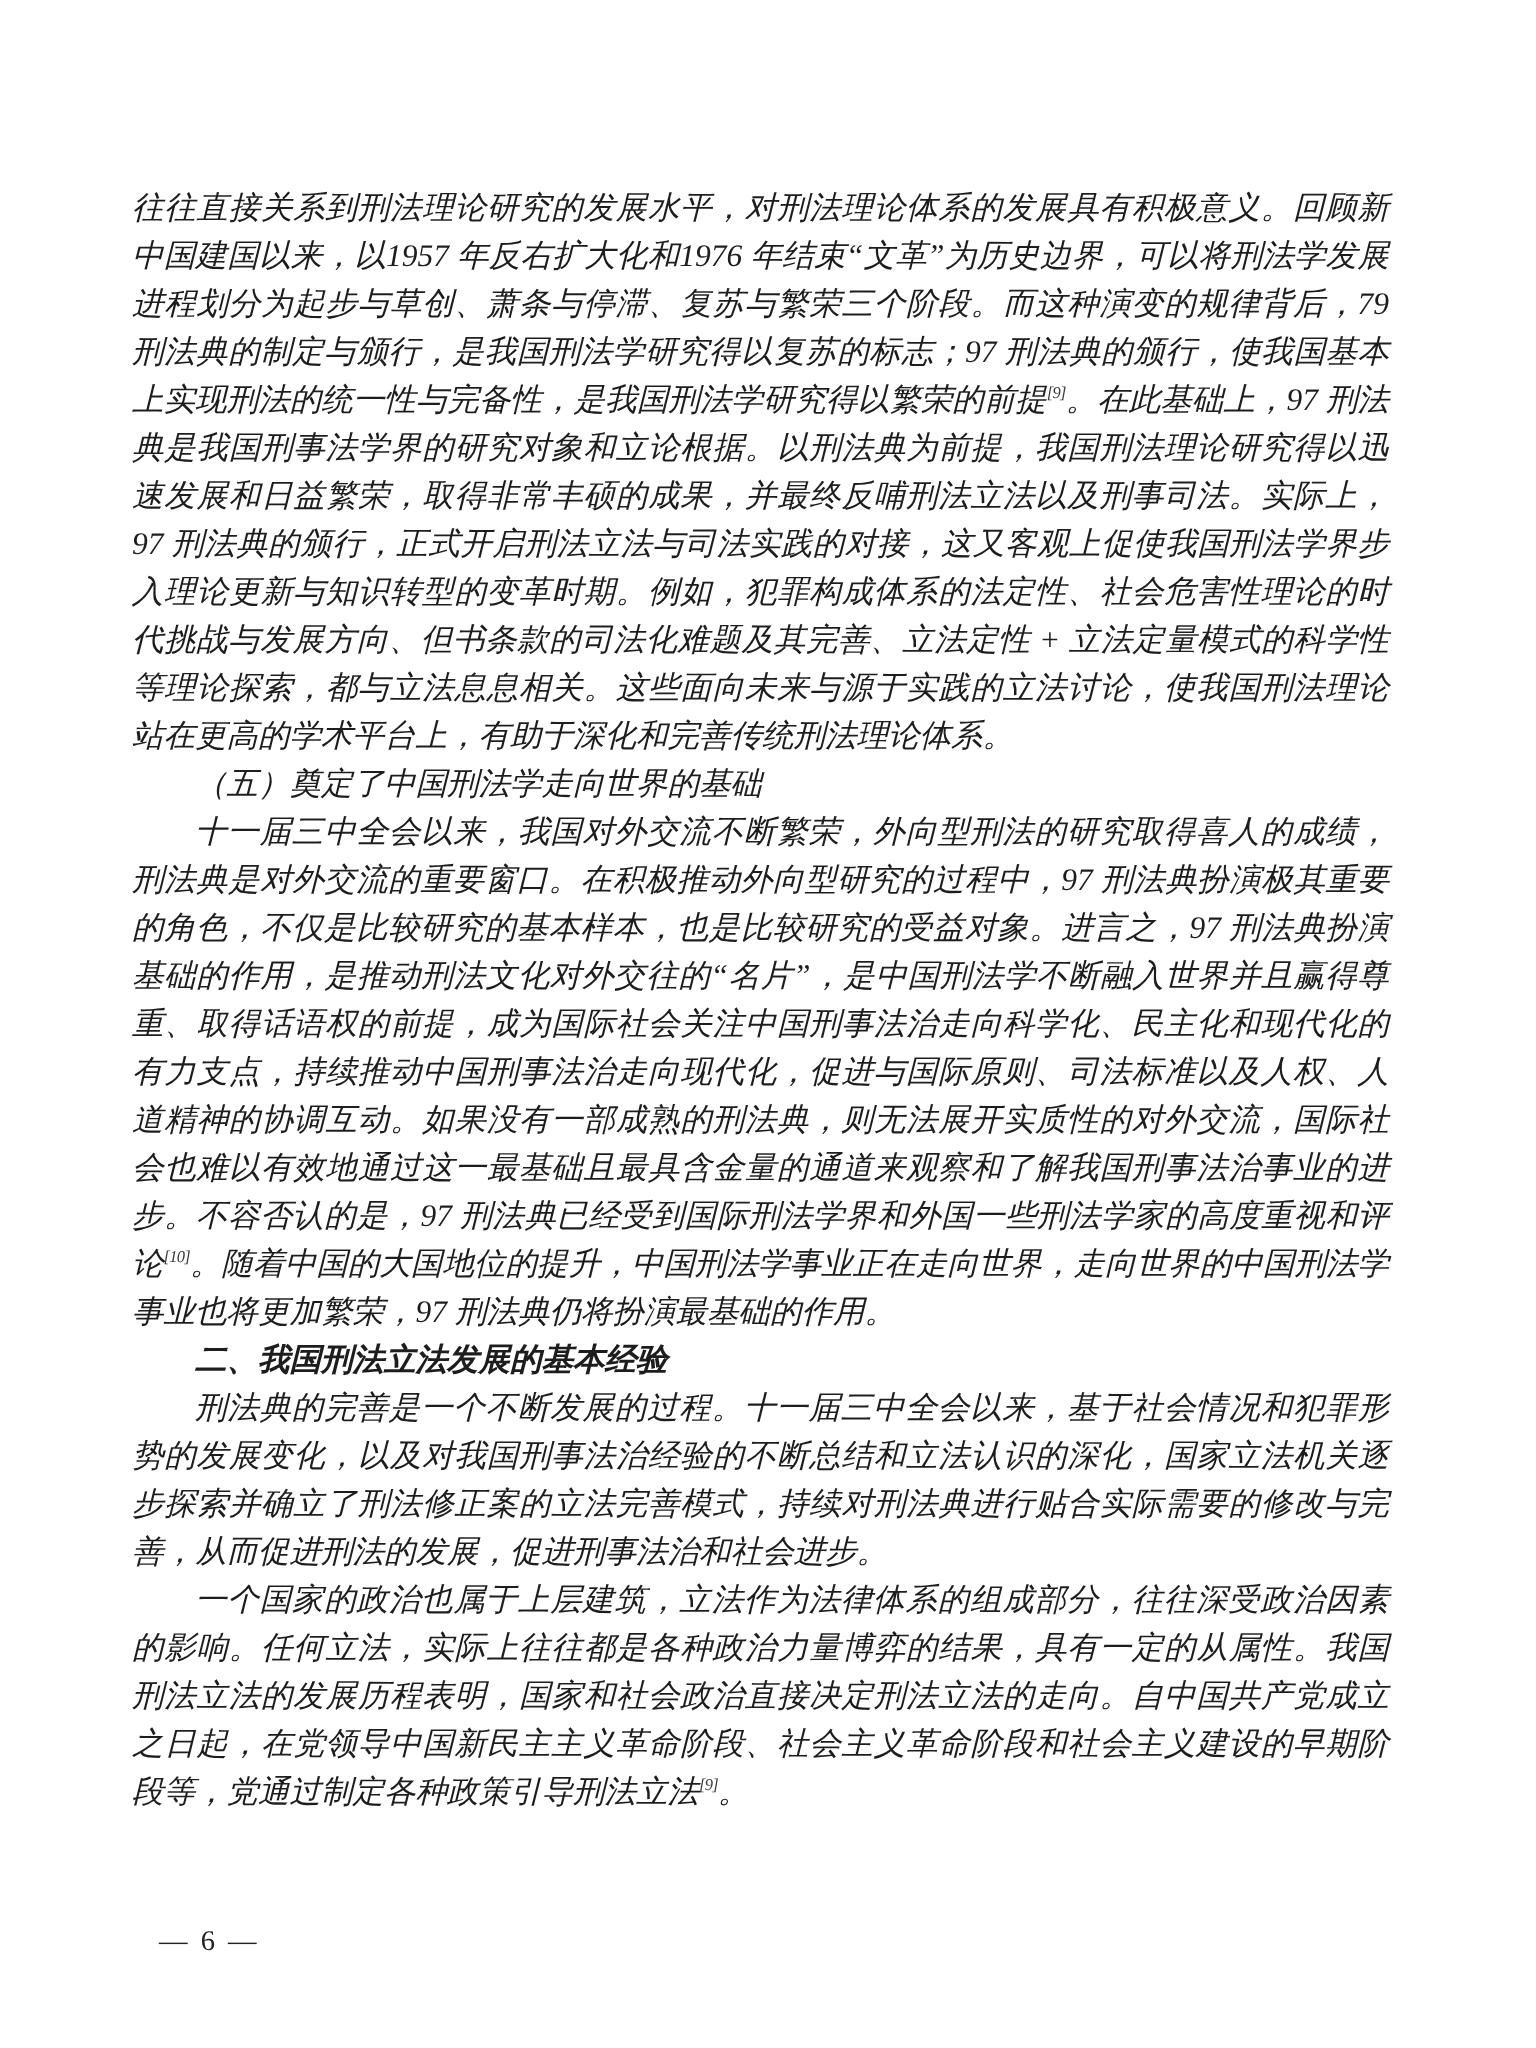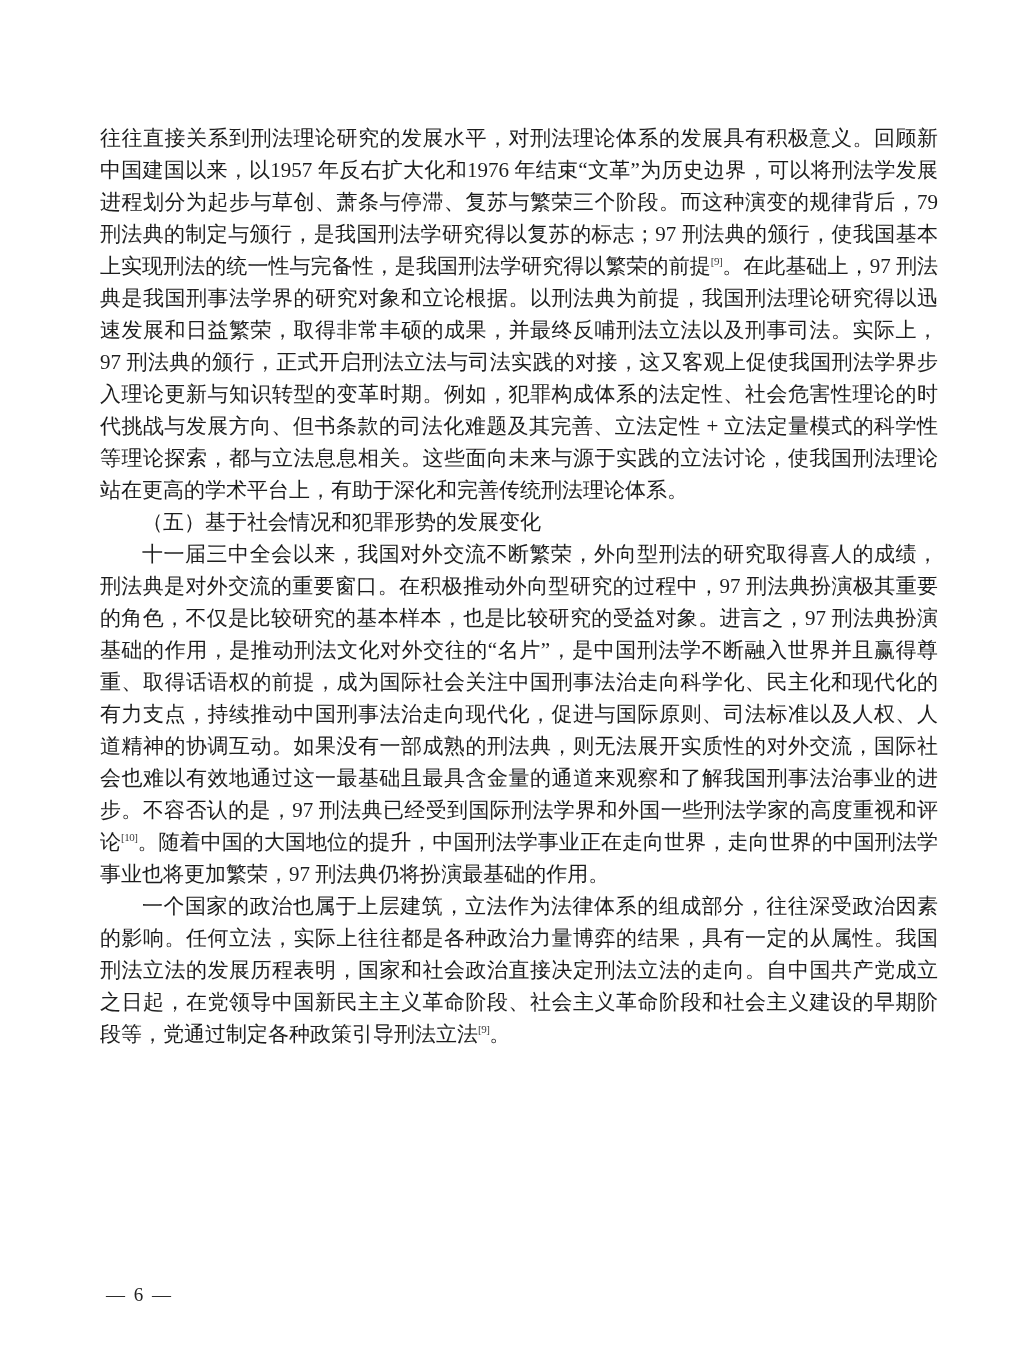--- a/index.html
+++ b/index.html
@@ -4,28 +4,29 @@
 <style>
   html,body{margin:0;padding:0;background:#ffffff;}
   .sheet{
     position:relative;
     width:1024px;height:1365px;
     background:#ffffff;
     overflow:hidden;
   }
   .content{
     position:absolute;
-    left:100px;top:122px;width:838px;
+    left:88px;top:122px;width:838px;
     color:#1d1d1d;
     font-family:"Liberation Serif","DejaVu Serif",serif;
     font-size:21px;
     line-height:32px;
     text-align:justify;
     text-justify:inter-character;
     filter:blur(0.3px);
+    font-style:italic;
   }
   .para{margin:0;padding:0;}
   .para.indent{text-indent:2em;}
   .para.main-heading{font-weight:bold;}
   .para sup{
     font-size:11px;
     line-height:0;
     vertical-align:super;
     letter-spacing:-0.5px;
     color:#3a3a3a;
@@ -39,18 +40,20 @@
     letter-spacing:2px;
     filter:blur(0.3px);
   }
 </style>
 </head>
 <body>
 
 <div class="sheet">
   <main class="content" id="content">
       <p class="para body"><span>往往直接关系到刑法理论研究的发展水平，对刑法理论体系的发展具有积极意义。回顾新中国建国以来，以1957 年反右扩大化和1976 年结束“文革”为历史边界，可以将刑法学发展进程划分为起步与草创、萧条与停滞、复苏与繁荣三个阶段。而这种演变的规律背后，79 刑法典的制定与颁行，是我国刑法学研究得以复苏的标志；97 刑法典的颁行，使我国基本上实现刑法的统一性与完备性，是我国刑法学研究得以繁荣的前提</span><sup>[9]</sup><span>。在此基础上，97 刑法典是我国刑事法学界的研究对象和立论根据。以刑法典为前提，我国刑法理论研究得以迅速发展和日益繁荣，取得非常丰硕的成果，并最终反哺刑法立法以及刑事司法。实际上，97 刑法典的颁行，正式开启刑法立法与司法实践的对接，这又客观上促使我国刑法学界步入理论更新与知识转型的变革时期。例如，犯罪构成体系的法定性、社会危害性理论的时代挑战与发展方向、但书条款的司法化难题及其完善、立法定性 + 立法定量模式的科学性等理论探索，都与立法息息相关。这些面向未来与源于实践的立法讨论，使我国刑法理论站在更高的学术平台上，有助于深化和完善传统刑法理论体系。</span></p>
-      <p class="para sub-heading indent"><span>（五）基于社会情况和犯罪形势的发展变化</span></p>
+      <p class="para sub-heading indent"><span>（五）奠定了中国刑法学走向世界的基础</span></p>
       <p class="para body indent"><span>十一届三中全会以来，我国对外交流不断繁荣，外向型刑法的研究取得喜人的成绩，刑法典是对外交流的重要窗口。在积极推动外向型研究的过程中，97 刑法典扮演极其重要的角色，不仅是比较研究的基本样本，也是比较研究的受益对象。进言之，97 刑法典扮演基础的作用，是推动刑法文化对外交往的“名片”，是中国刑法学不断融入世界并且赢得尊重、取得话语权的前提，成为国际社会关注中国刑事法治走向科学化、民主化和现代化的有力支点，持续推动中国刑事法治走向现代化，促进与国际原则、司法标准以及人权、人道精神的协调互动。如果没有一部成熟的刑法典，则无法展开实质性的对外交流，国际社会也难以有效地通过这一最基础且最具含金量的通道来观察和了解我国刑事法治事业的进步。不容否认的是，97 刑法典已经受到国际刑法学界和外国一些刑法学家的高度重视和评论</span><sup>[10]</sup><span>。随着中国的大国地位的提升，中国刑法学事业正在走向世界，走向世界的中国刑法学事业也将更加繁荣，97 刑法典仍将扮演最基础的作用。</span></p>
+      <p class="para main-heading indent"><span>二、我国刑法立法发展的基本经验</span></p>
+      <p class="para body indent"><span>刑法典的完善是一个不断发展的过程。十一届三中全会以来，基于社会情况和犯罪形势的发展变化，以及对我国刑事法治经验的不断总结和立法认识的深化，国家立法机关逐步探索并确立了刑法修正案的立法完善模式，持续对刑法典进行贴合实际需要的修改与完善，从而促进刑法的发展，促进刑事法治和社会进步。</span></p>
       <p class="para body indent"><span>一个国家的政治也属于上层建筑，立法作为法律体系的组成部分，往往深受政治因素的影响。任何立法，实际上往往都是各种政治力量博弈的结果，具有一定的从属性。我国刑法立法的发展历程表明，国家和社会政治直接决定刑法立法的走向。自中国共产党成立之日起，在党领导中国新民主主义革命阶段、社会主义革命阶段和社会主义建设的早期阶段等，党通过制定各种政策引导刑法立法</span><sup>[9]</sup><span>。</span></p>
     </main>
   <footer class="pagenum">— 6 —</footer>
 </div>
 
 </body></html>

